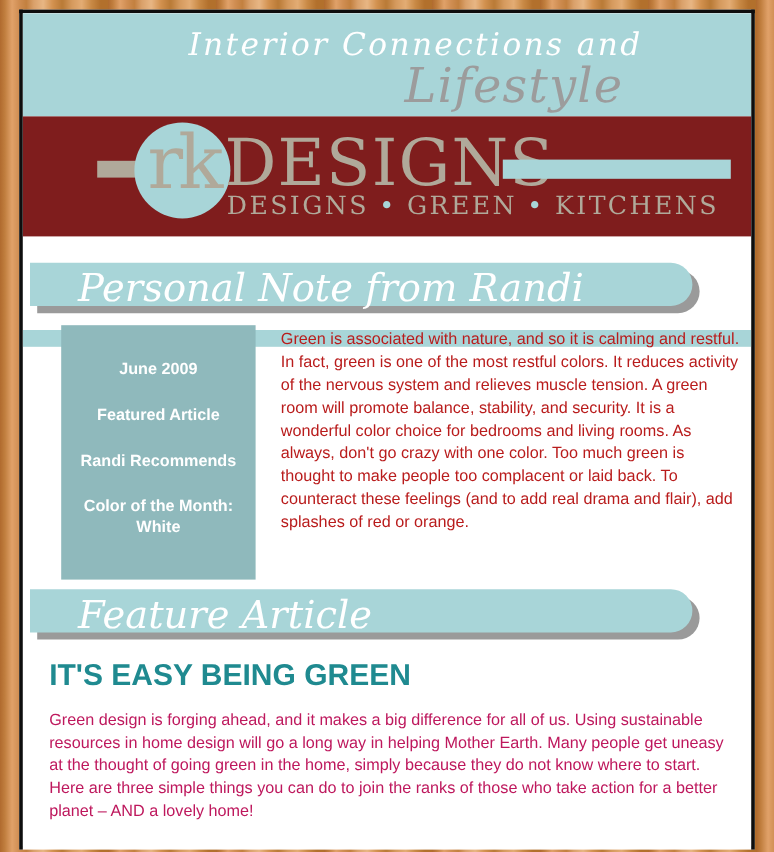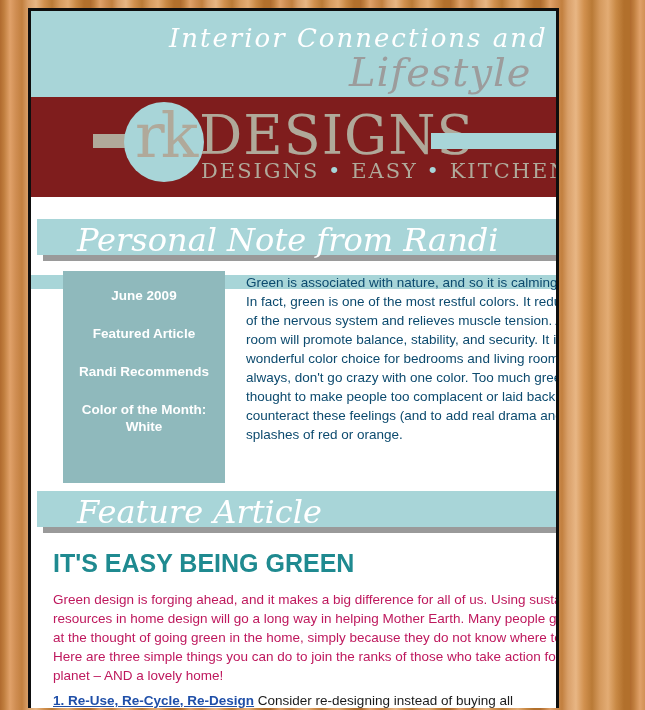--- a/index.html
+++ b/index.html
@@ -21,23 +21,23 @@
     height: 710px;
     background:
       linear-gradient(90deg,
         #b06a2e 0px, #c07e3e 4px, #e0a169 10px, #cf8d52 16px, #c2803f 22px,
         #d9a06a 28px, #e8b684 36px, #d2914f 44px, #b97a36 52px, #d59a5e 60px,
         #e3ac74 68px, #c98a46 76px, #b2702c 84px);
     background-size: 90px 100%;
   }
   .sheet {
     position: absolute;
-    left: 28px;
+    left: 16px;
     top: 8px;
-    width: 531px;
+    width: 613px;
     height: 700px;
     background: #ffffff;
     border-left: 3px solid #0e0e0e;
     border-top: 3px solid #0e0e0e;
     border-right: 3px solid #0e0e0e;
     box-sizing: border-box;
     overflow: hidden;
   }
   .inner {
     position: relative;
@@ -196,37 +196,37 @@
     left: 32px;
     top: 10px;
     width: 162px;
     height: 212px;
     background: #8fb9bc;
     color: #ffffff;
   }
   .note-sidebar ul {
     list-style: none;
     margin: 0;
-    padding: 16px 0 0 0;
+    padding: 28px 0 0 0;
     text-align: center;
   }
   .note-sidebar li {
     font-size: 13.5px;
     font-weight: bold;
     line-height: 17px;
     padding: 0 6px 21px 6px;
   }
   .note-body {
     position: absolute;
     left: 215px;
     top: 12px;
     width: 385px;
     font-size: 13.5px;
     line-height: 19px;
-    color: #0c4a6e;
+    color: #b91c1c;
   }
 
   
   .feature-title {
     margin: 16px 0 0 22px;
     font-size: 25px;
     font-weight: bold;
     color: #1f8a90;
     letter-spacing: 0px;
   }
@@ -262,21 +262,21 @@
 
       <div class="logoband">
         <div class="logo-dash"></div>
         <div class="logo-circle"></div>
         <div class="logo-rk">rk</div>
         <div class="logo-designs">DESIGNS</div>
         <div class="logo-bar-right"></div>
         <div class="logo-sub">
           <span>DESIGNS</span>
           <span class="dot">•</span>
-          <span>EASY</span>
+          <span>GREEN</span>
           <span class="dot">•</span>
           <span>KITCHENS</span>
         </div>
         <div class="teal-rule"></div>
       </div>
 
       <div style="height:22px"></div>
 
       <div class="banner">
         <div class="banner-shadow"></div>
@@ -297,19 +297,16 @@
       </div>
 
       <div class="banner">
         <div class="banner-shadow"></div>
         <div class="banner-main"></div>
         <div class="banner-text">Feature Article</div>
       </div>
 
       <h1 class="feature-title">IT'S EASY BEING GREEN</h1>
       <p class="feature-body">Green design is forging ahead, and it makes a big difference for all of us. Using sustainable resources in home design will go a long way in helping Mother Earth. Many people get uneasy at the thought of going green in the home, simply because they do not know where to start. Here are three simple things you can do to join the ranks of those who take action for a better planet – AND a lovely home!</p>
-      <p class="feature-list">
-        <span class="lead">1. Re-Use, Re-Cycle, Re-Design</span><span> Consider re-designing instead of buying all</span>
-      </p>
 
     </div>
   </div>
 </div>
 
 </body></html>

